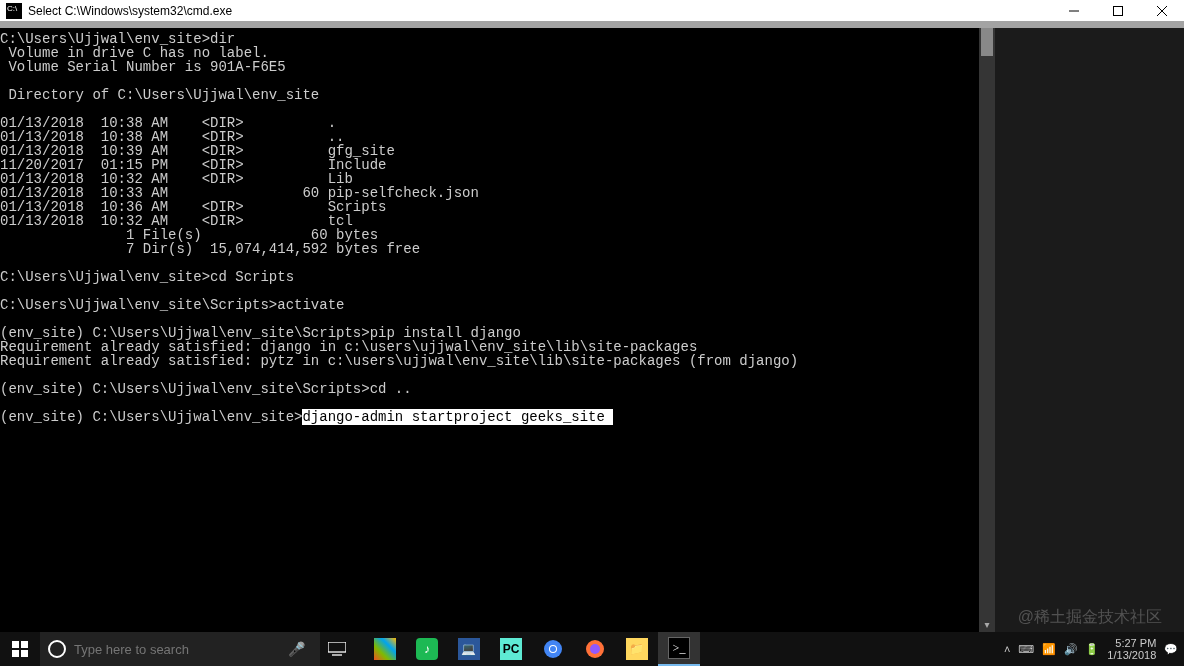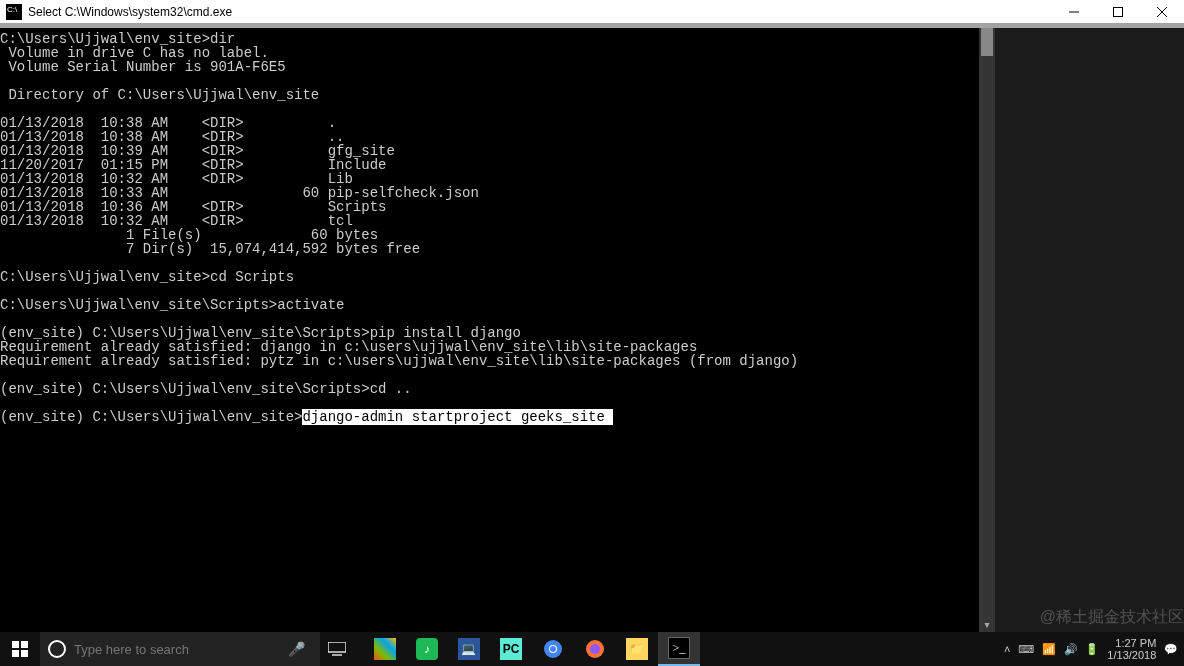--- a/index.html
+++ b/index.html
@@ -1,17 +1,17 @@
 <!DOCTYPE html>
 <html><head>
   <meta charset="utf-8">
   <style>
     * { margin:0; padding:0; box-sizing:border-box; }
     html,body { width:1184px; height:666px; overflow:hidden; font-family:"Segoe UI",Arial,sans-serif; background:#1b1b1b; }
-    .titlebar { height:28px; background:#fff; display:flex; align-items:center; border-bottom:5px solid #a3a3a3; }
+    .titlebar { height:28px; background:#fff; display:flex; align-items:center; border-bottom:7px solid #a3a3a3; }
     .titlebar .app-icon { width:16px; height:16px; margin:0 6px; background:#000; position:relative; }
     .titlebar .app-icon::after{content:"C:\\"; color:#fff; font-size:8px; position:absolute; top:1px; left:1px;}
     .titlebar .title { font-size:12px; color:#000; flex:0 0 auto; }
     .titlebar .spacer{ flex:1; }
     .winbtn { width:44px; height:28px; display:flex; align-items:center; justify-content:center; color:#000; font-size:12px; cursor:pointer; }
     .terminal-wrap{ position:relative; height:604px; width:995px; display:flex; }
     .terminal{ flex:1; background:#000; color:#ccc; font-family:Consolas,"Courier New",monospace; font-size:14px; line-height:14px; white-space:pre; padding:4px 0 0 0; overflow:hidden;}
     .scrollbar{ width:16px; background:#353535; position:relative; }
     .scroll-thumb{ position:absolute; top:0; left:2px; right:2px; height:28px; background:#888;}
     .scroll-arrow{ position:absolute; left:0; right:0; height:16px; display:flex; align-items:center; justify-content:center; color:#aaa; font-size:10px;}
@@ -23,21 +23,21 @@
     .search{ display:flex; align-items:center; height:34px; width:280px; background:#222; color:#bbb; padding:0 8px; gap:8px;}
     .search .circle{ width:18px; height:18px; border:2px solid #fff; border-radius:50%;}
     .search input{ background:transparent; border:none; color:#bbb; font-size:13px; outline:none; flex:1;}
     .mic{ color:#888; font-size:14px; padding:0 6px;}
     .tb-icon{ width:34px; height:34px; display:flex; align-items:center; justify-content:center; cursor:pointer;}
     .app{ width:42px; height:34px; display:flex; align-items:center; justify-content:center; cursor:pointer;}
     .app.active{ background:#333; border-bottom:2px solid #76b9ed;}
     .app .box{ width:22px; height:22px; display:flex; align-items:center; justify-content:center; font-size:12px; color:#fff;}
     .tray{ position:absolute; right:0; height:34px; display:flex; align-items:center; color:#ccc; font-size:11px; gap:8px; padding-right:6px;}
     .tray .clock{ text-align:right; line-height:12px;}
-    .watermark{ position:absolute; right:0; bottom:38px; color:#888; font-size:16px; opacity:.5;}
+    .watermark{ position:absolute; right:22px; bottom:38px; color:#888; font-size:16px; opacity:.5;}
   </style>
 </head>
 <body>
 
 <div class="titlebar">
   <div class="app-icon"></div>
   <div class="title">Select C:\Windows\system32\cmd.exe</div>
   <div class="spacer"></div>
   <div class="winbtn">
     <svg width="10" height="10">
@@ -152,18 +152,18 @@
       <div class="box" style="background:#000;border:1px solid #666;font-family:Consolas;">&gt;_</div>
     </div>
 
   <div class="tray">
     <span>˄</span>
     <span>⌨</span>
     <span>📶</span>
     <span>🔊</span>
     <span>🔋</span>
     <div class="clock">
-      <div>1:27 PM</div>
+      <div>5:27 PM</div>
       <div>1/13/2018</div>
     </div>
     <span>💬</span>
   </div>
 </div>
 
 </body></html>

